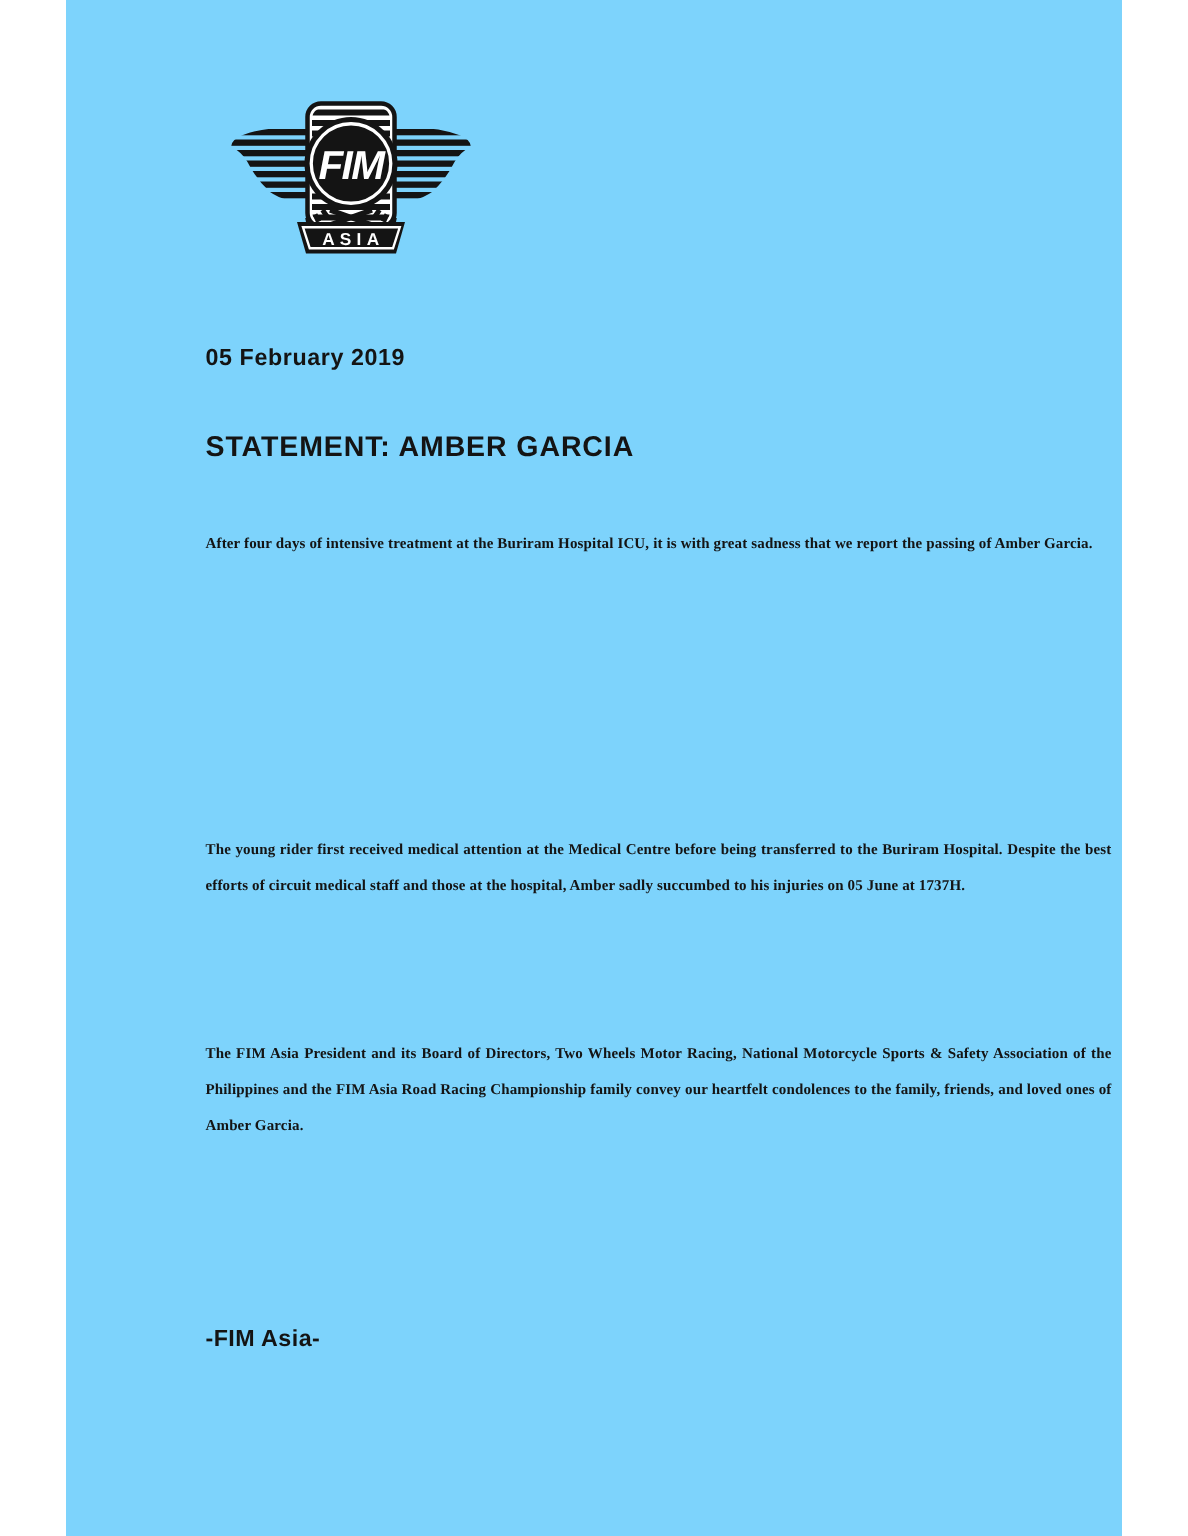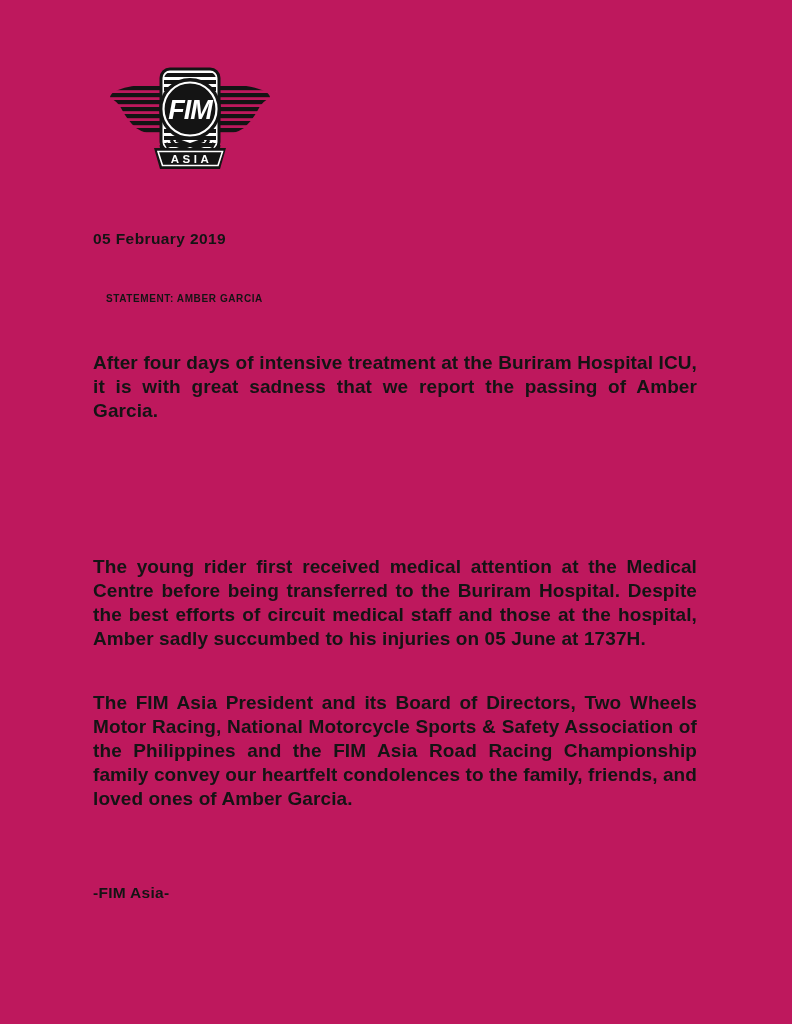--- a/index.html
+++ b/index.html
@@ -1,21 +1,21 @@
 <!DOCTYPE html>
 <html><head>
 <meta charset="utf-8">
 <style>
   * { margin: 0; padding: 0; box-sizing: border-box; }
   html, body { background: #ffffff; }
   .page {
     position: relative;
-    width: 792px;
+    width: 704px;
     height: 1024px;
-    background: #be185d;
+    background: #7dd3fc;
     font-family: "Liberation Sans", "DejaVu Sans", sans-serif;
     font-weight: 700;
     color: #141414;
     overflow: hidden;
     margin: 0 auto;
   }
   .logo {
     position: absolute;
     left: 110px;
     top: 64px;
@@ -26,34 +26,35 @@
   .date-line {
     position: absolute;
     left: 93px;
     top: 227px;
     font-size: 15.5px;
     line-height: 24px;
     letter-spacing: 0.4px;
   }
   .subject-line {
     position: absolute;
-    left: 106px;
+    left: 93px;
     top: 287px;
-    font-size: 10px;
+    font-size: 19px;
     line-height: 24px;
     letter-spacing: 0.6px;
   }
   .body-para {
     position: absolute;
     left: 93px;
     width: 604px;
-    font-size: 19px;
+    font-size: 10px;
     line-height: 24px;
     text-align: justify;
     letter-spacing: 0.1px;
+    font-family: Liberation Serif, serif;
   }
   .p1 { top: 351px; }
   .p2 { top: 443px; }
   .p3 { top: 555px; }
   .p4 { top: 691px; }
   .signoff-line {
     position: absolute;
     left: 93px;
     top: 881px;
     font-size: 15.5px;

